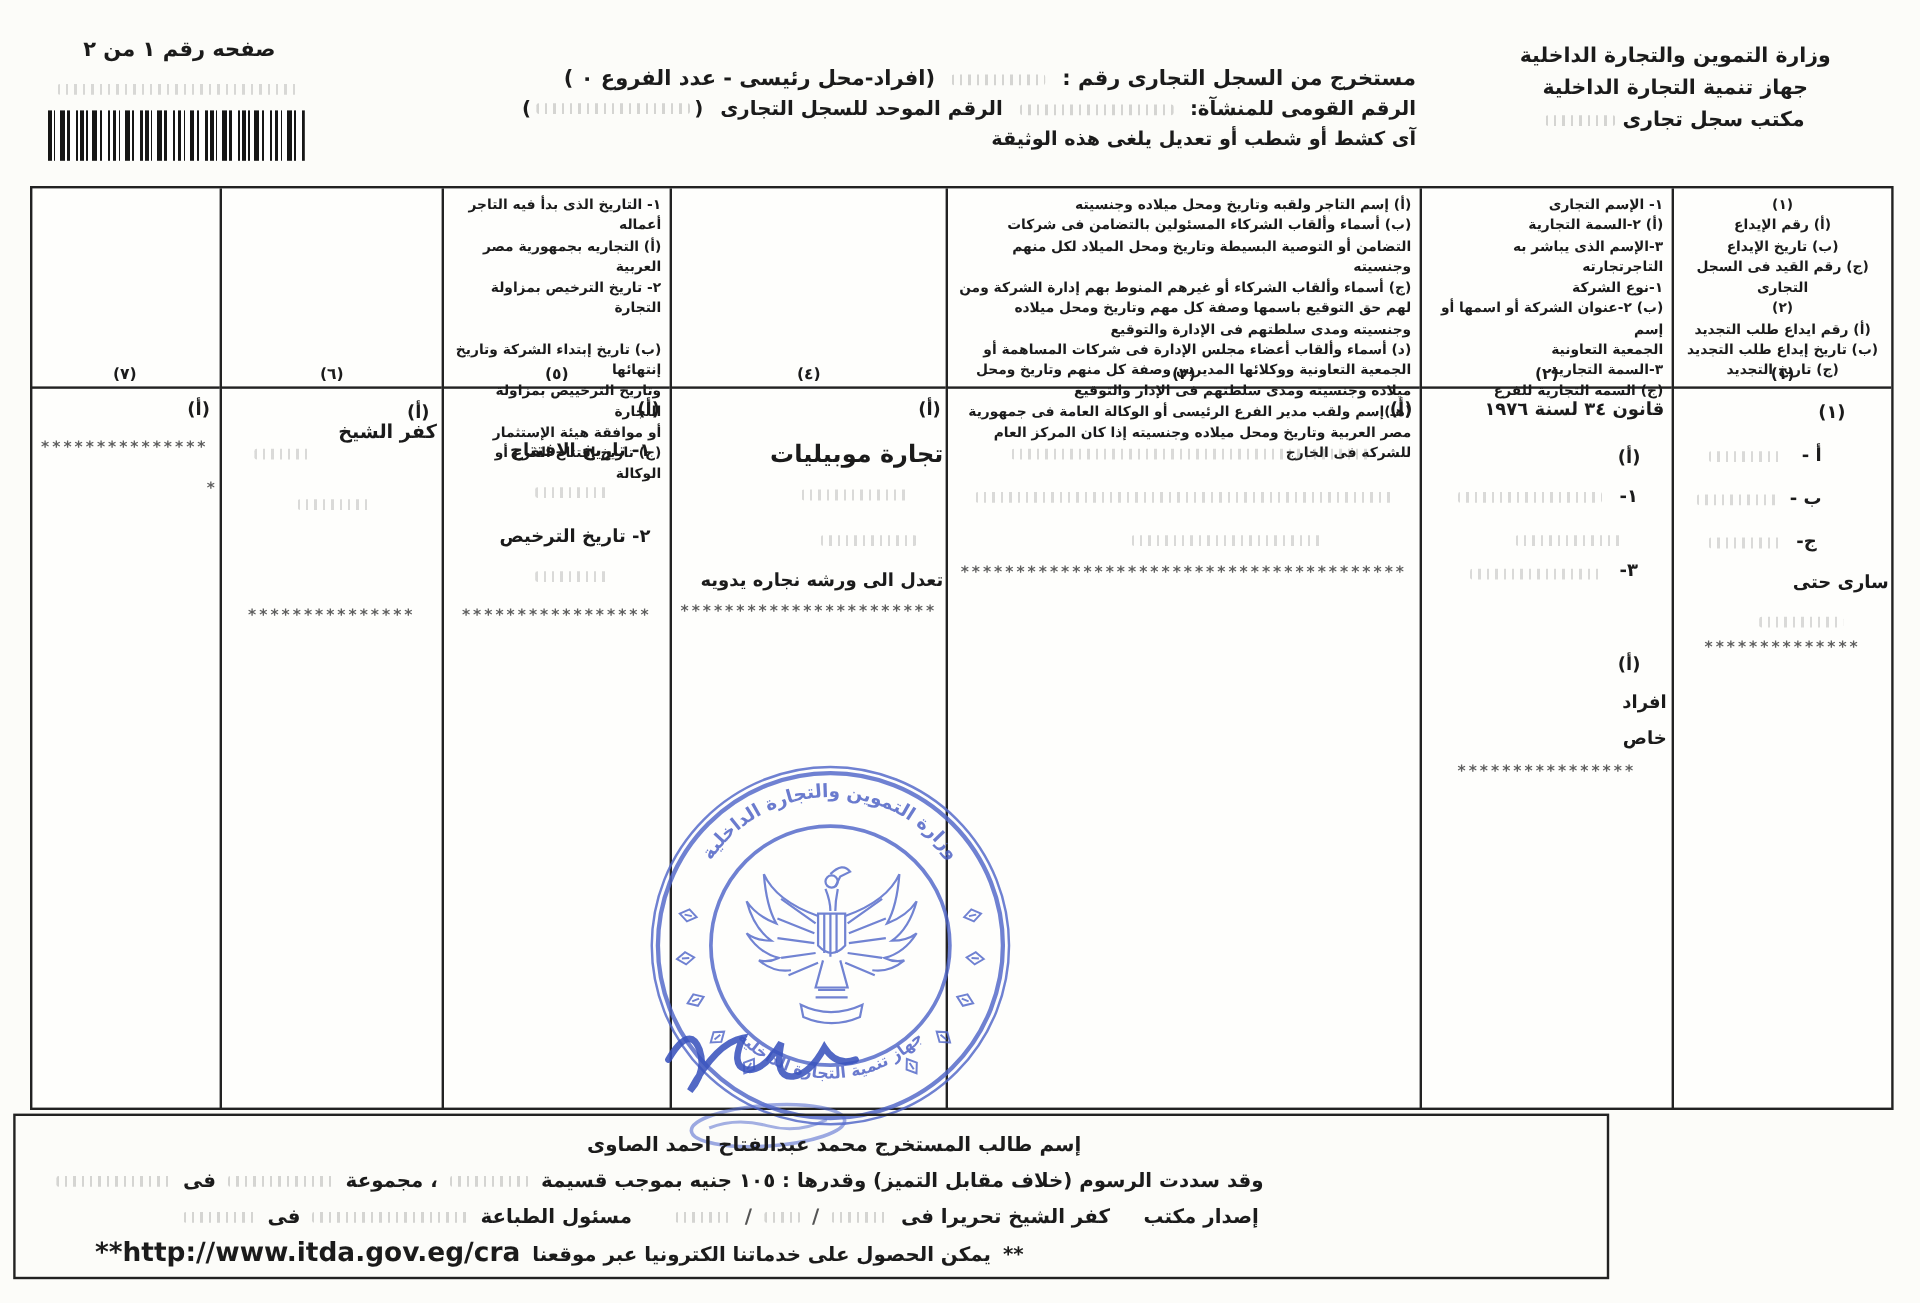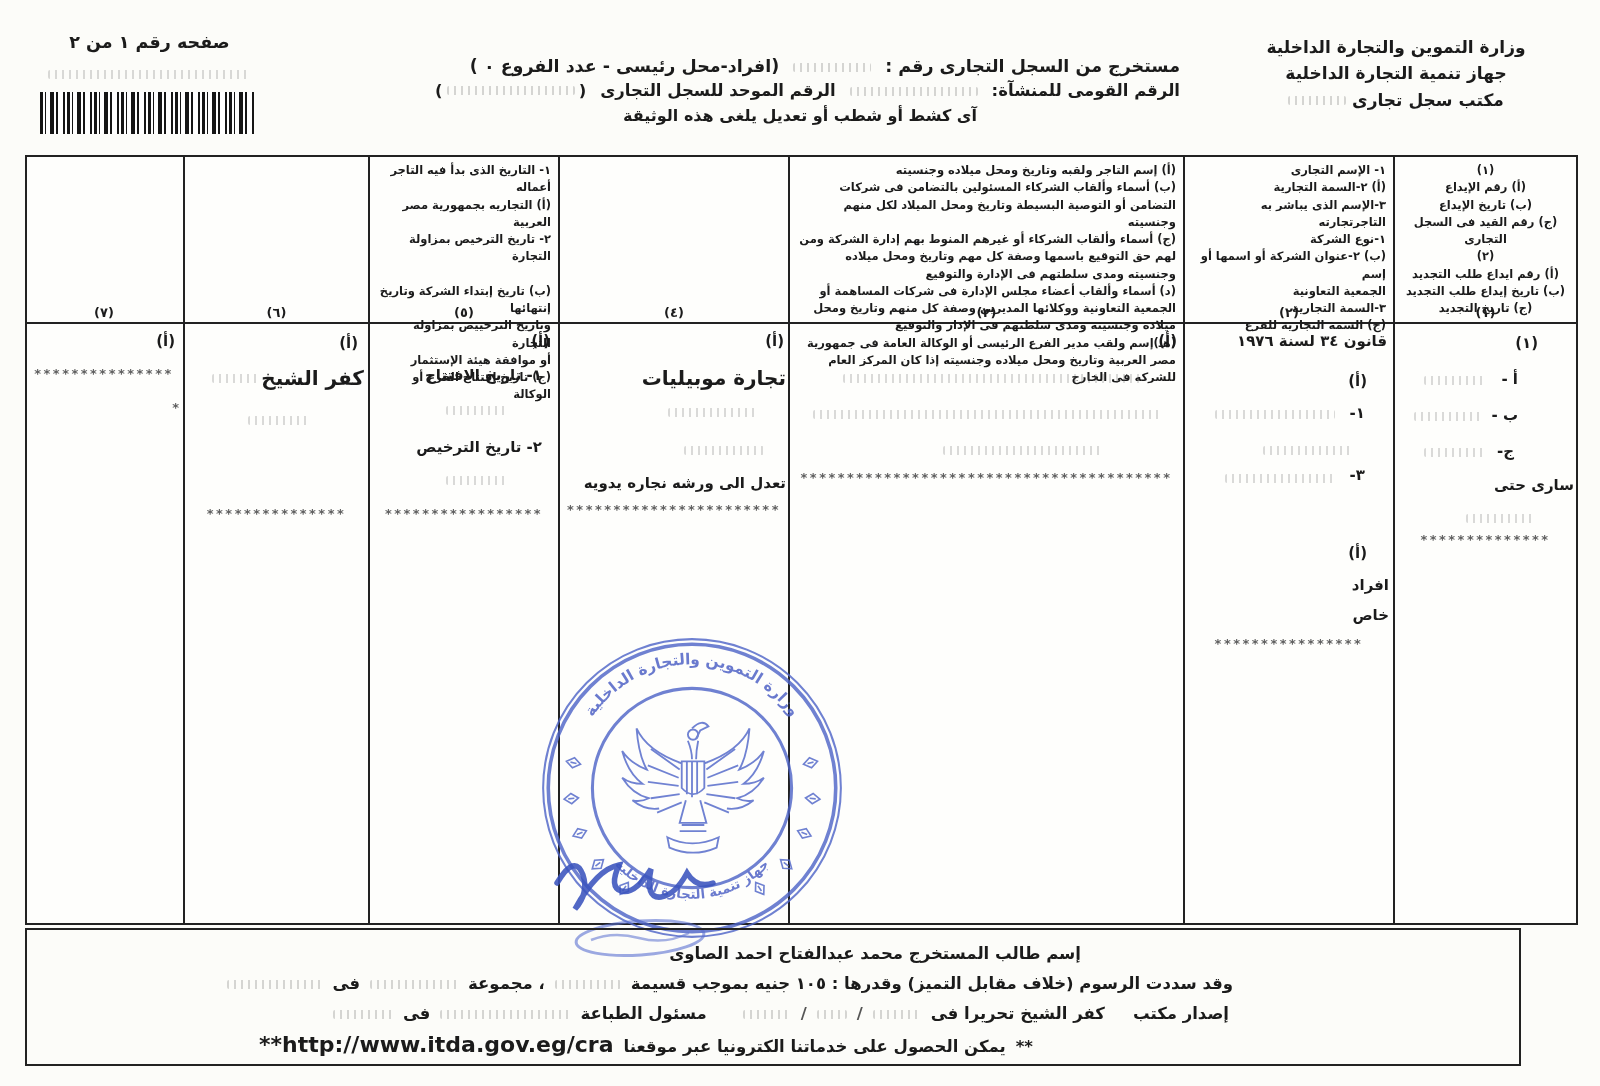--- a/index.html
+++ b/index.html
@@ -6,21 +6,21 @@
   .page{
     position:relative;width:1600px;height:1086px;background:#fcfcf9;
     font-family:"DejaVu Sans",sans-serif;font-weight:bold;color:#1b1b1b;
     direction:rtl;overflow:hidden;margin:0 auto;
   }
   
   .ministry{position:absolute;top:34px;right:26px;width:356px;text-align:center;font-size:17px;line-height:1.55;}
   .center-head{position:absolute;top:56px;right:420px;width:760px;font-size:17.5px;}
   .ch-line{display:flex;gap:14px;align-items:baseline;white-space:nowrap;}
   .ch-line2{margin-top:5px;font-size:16.5px;}
-  .warning{text-align:center;margin-top:6px;font-size:16px;}
+  .warning{margin-top:6px;font-size:16px;}
   .pagenum{position:absolute;top:32px;left:42px;width:215px;text-align:center;font-size:17.5px;}
   .barcode{position:absolute;top:92px;left:40px;width:214px;height:42px;
     background:repeating-linear-gradient(90deg,#161616 0 3px,#fff 3px 5px,#161616 5px 6px,#fff 6px 10px,#161616 10px 14px,#fff 14px 16px,#161616 16px 18px,#fff 18px 23px,#161616 23px 25px,#fff 25px 27px);}
   
   .sm{display:inline-block;height:9px;border-radius:2px;opacity:.5;vertical-align:middle;
     background:repeating-linear-gradient(90deg,rgba(95,95,95,.5) 0 2px,transparent 2px 7px);filter:blur(.4px);}
   .sma{position:absolute;height:9px;border-radius:2px;opacity:.45;
     background:repeating-linear-gradient(90deg,rgba(95,95,95,.5) 0 2px,transparent 2px 7px);filter:blur(.4px);}
   
   .reg-table{position:absolute;top:155px;left:25px;width:1553px;height:770px;
@@ -32,21 +32,21 @@
   .c7{border-left:none;}
   .htext{font-size:11.5px;line-height:1.5;white-space:pre-line;text-align:right;}
   .htext.cen{text-align:center;}
   .hnum{position:absolute;bottom:2px;left:0;right:0;text-align:center;font-size:13px;}
   .bi{position:absolute;font-size:15px;white-space:nowrap;}
   .stars{position:absolute;left:0;right:0;text-align:center;font-size:13px;letter-spacing:2.5px;color:#5f5f5f;white-space:nowrap;overflow:hidden;}
   
   .stamp{position:absolute;left:538px;top:634px;}
   .sig{position:absolute;left:545px;top:838px;}
   
-  .footer-box{position:absolute;left:25px;top:928px;width:1496px;height:138px;border:2px solid #222;box-sizing:border-box;font-size:16.5px;text-decoration:underline;}
+  .footer-box{position:absolute;left:11px;top:928px;width:1330px;height:138px;border:2px solid #222;box-sizing:border-box;font-size:16.5px;text-decoration:underline;}
   .fline{position:absolute;display:flex;gap:10px;align-items:baseline;white-space:nowrap;}
   .url{direction:ltr;unicode-bidi:isolate;font-size:22px;}
   .slash{color:#555;}
   .ltrwrap{direction:ltr;unicode-bidi:isolate;display:inline-flex;align-items:center;gap:4px;}
 </style>
 </head>
 <body>
 
 <div class="page">
 
@@ -179,21 +179,21 @@
       <span class="bi" style="top:114px;right:16px">٢- تاريخ الترخيص</span>
       <span class="sma" style="top:152px;right:52px;width:60px"></span>
       <div class="stars" style="top:182px">*****************</div>
     </div>
 
     <div class="hcell">
       <div class="hnum">(٦)</div>
     </div>
     <div class="bcell">
       <span class="bi" style="top:10px;right:10px">(أ)</span>
-      <span class="bi" style="top:42px;right:4px;font-size:20px">كفر الشيخ</span>
+      <span class="bi" style="top:26px;right:4px;font-size:16px">كفر الشيخ</span>
       <span class="sma" style="top:50px;right:110px;width:46px"></span>
       <span class="sma" style="top:92px;right:60px;width:60px"></span>
       <div class="stars" style="top:182px">***************</div>
     </div>
 
     <div class="hcell c7">
       <div class="hnum">(٧)</div>
     </div>
     <div class="bcell c7">
       <span class="bi" style="top:8px;right:8px">(أ)</span>

